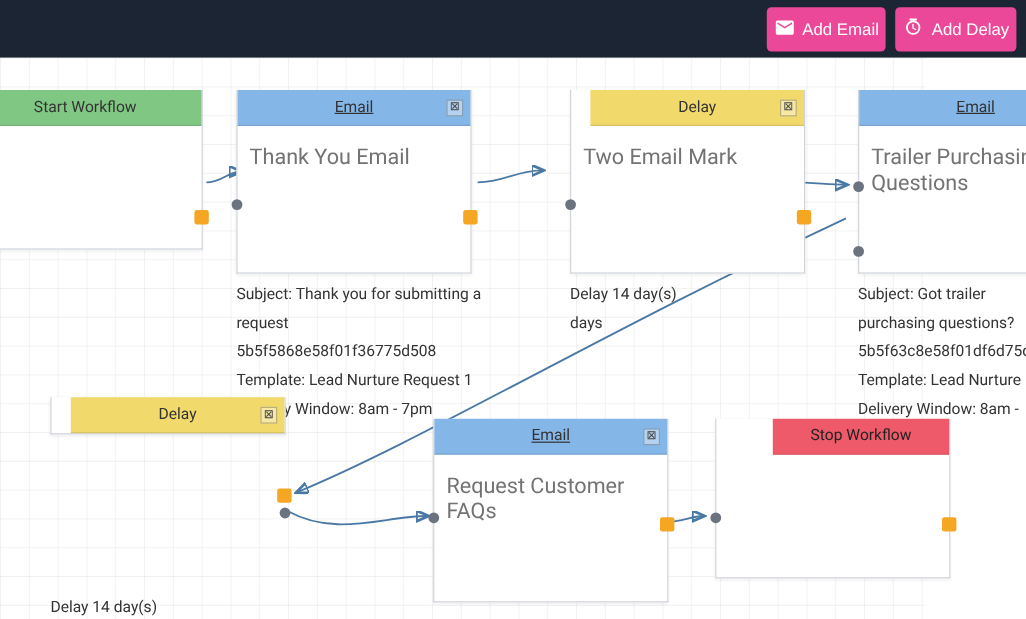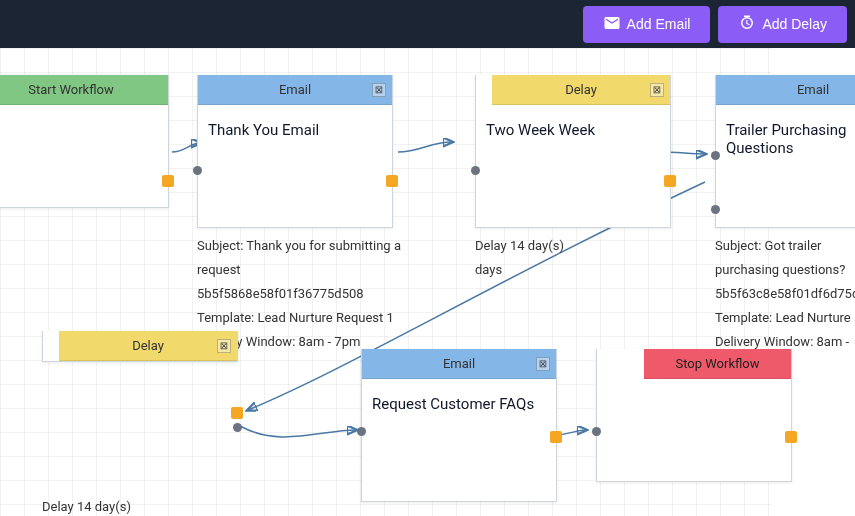--- a/index.html
+++ b/index.html
@@ -17,25 +17,25 @@
     height: 48px;
     background: #1c2533;
     display: flex;
     justify-content: flex-end;
     align-items: center;
     padding-right: 8px;
     gap: 8px;
     z-index: 10;
   }
   .btn {
-    background: #8b5cf6;
+    background: #ec4899;
     color: #fff;
     border: none;
     border-radius: 4px;
-    padding: 8px 20px;
+    padding: 8px 6px;
     font-size: 14px;
     display: flex;
     align-items: center;
     gap: 6px;
     cursor: pointer;
   }
   .btn svg { width: 18px; height: 18px; fill: #fff; }
   .canvas {
     position: absolute;
     top: 48px; left: 0;
@@ -58,41 +58,41 @@
     height: 30px;
     display: flex;
     align-items: center;
     justify-content: center;
     font-size: 13px;
     color: #333;
     position: relative;
     border-bottom: 1px solid rgba(0,0,0,0.1);
   }
   .hdr-green { background: #81c784; }
-  .hdr-blue { background: #84b6e8; }
+  .hdr-blue { background: #84b6e8; text-decoration: underline; }
   .hdr-yellow { background: #f2d96b; margin-left: 16px; }
   .hdr-red { background: #ef5a6a; color: #222; margin-left: 47px; }
   .close-x {
     position: absolute;
     right: 6px;
     top: 50%;
     transform: translateY(-50%);
     width: 14px; height: 14px;
     border: 1px solid rgba(0,0,0,0.25);
     font-size: 10px;
     line-height: 12px;
     text-align: center;
     color: #444;
     cursor: pointer;
     background: rgba(255,255,255,0.4);
   }
   .node-body {
     padding: 16px 10px;
-    font-size: 15px;
-    color: #0f172a;
+    font-size: 18px;
+    color: #737373;
     height: 122px;
   }
   .node-start .node-body, .node-stop .node-body {
     height: 102px;
   }
   .orange-port {
     position: absolute;
     width: 12px; height: 12px;
     background: #f5a623;
     border-radius: 2px;
@@ -188,21 +188,21 @@
     <div>Template: Lead Nurture Request 1</div>
     <div>Delivery Window: 8am - 7pm</div>
   </div>
 
   <div class="node" style="left:475px; top:27px;">
     <div class="node-header hdr-yellow">
       <span>Delay</span>
       <span class="close-x">⊠</span>
     </div>
     <div class="node-body">
-      <span>Two Week Week</span>
+      <span>Two Email Mark</span>
     </div>
     <div class="gray-port" style="left:-5px; top:91px;"></div>
     <div class="orange-port" style="right:-6px; top:100px;"></div>
   </div>
   <div class="meta" style="left:475px; top:186px;">
     <div>Delay 14 day(s)</div>
     <div>days</div>
   </div>
 
   <div class="node" style="left:715px; top:27px;">

